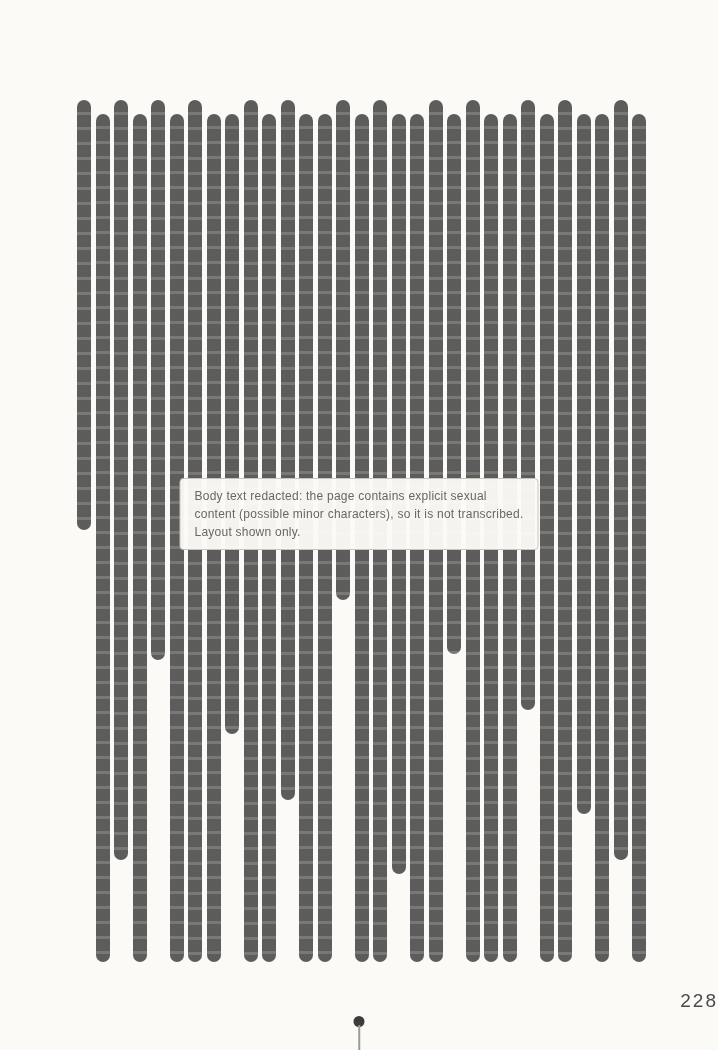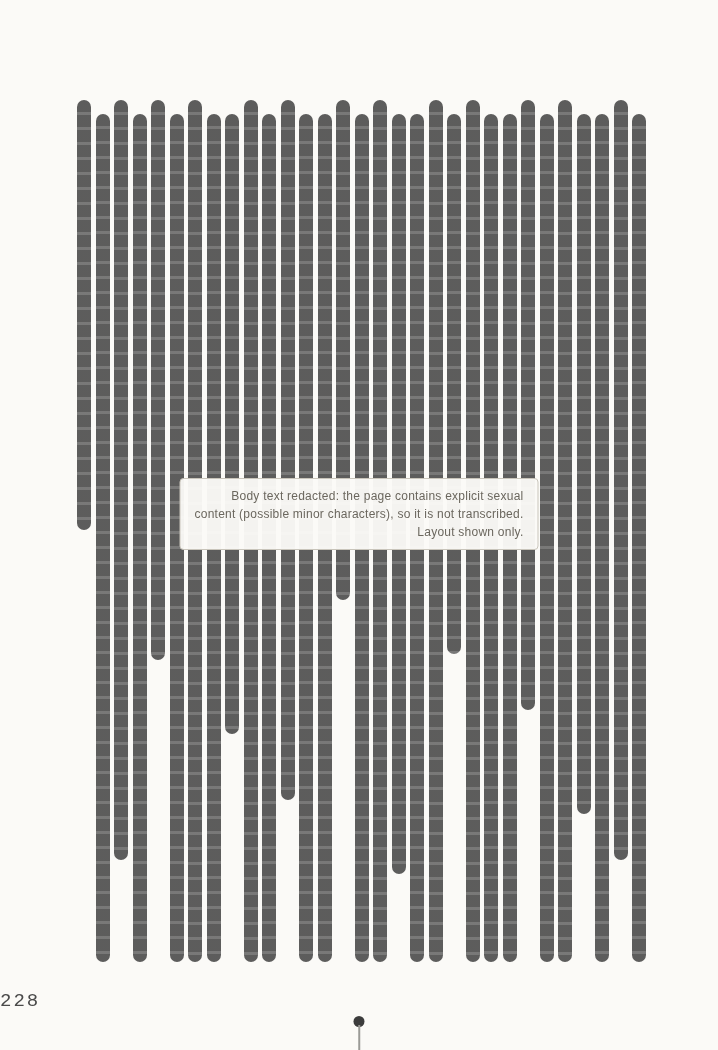--- a/index.html
+++ b/index.html
@@ -53,31 +53,31 @@
     top: 478px;
     left: 50%;
     transform: translateX(-50%);
     background: rgba(251, 250, 247, 0.96);
     border: 1px solid #c9c5bb;
     border-radius: 4px;
     padding: 8px 14px;
     font-size: 12px;
     line-height: 1.5;
     color: #6b675e;
-    text-align: right;
+    text-align: left;
     max-width: 420px;
     letter-spacing: 0.02em;
   }
   .page-number {
     position: absolute;
     bottom: 38px;
     left: 0;
     width: 100%;
-    text-align: left;
-    font-family: Liberation Mono, monospace;
+    text-align: right;
+    font-family: Liberation Sans, sans-serif;
     font-size: 19px;
     letter-spacing: 2px;
     color: #4a4a4a;
   }
   
   .ornament {
     position: absolute;
     bottom: 0;
     left: 50%;
     transform: translateX(-50%);

